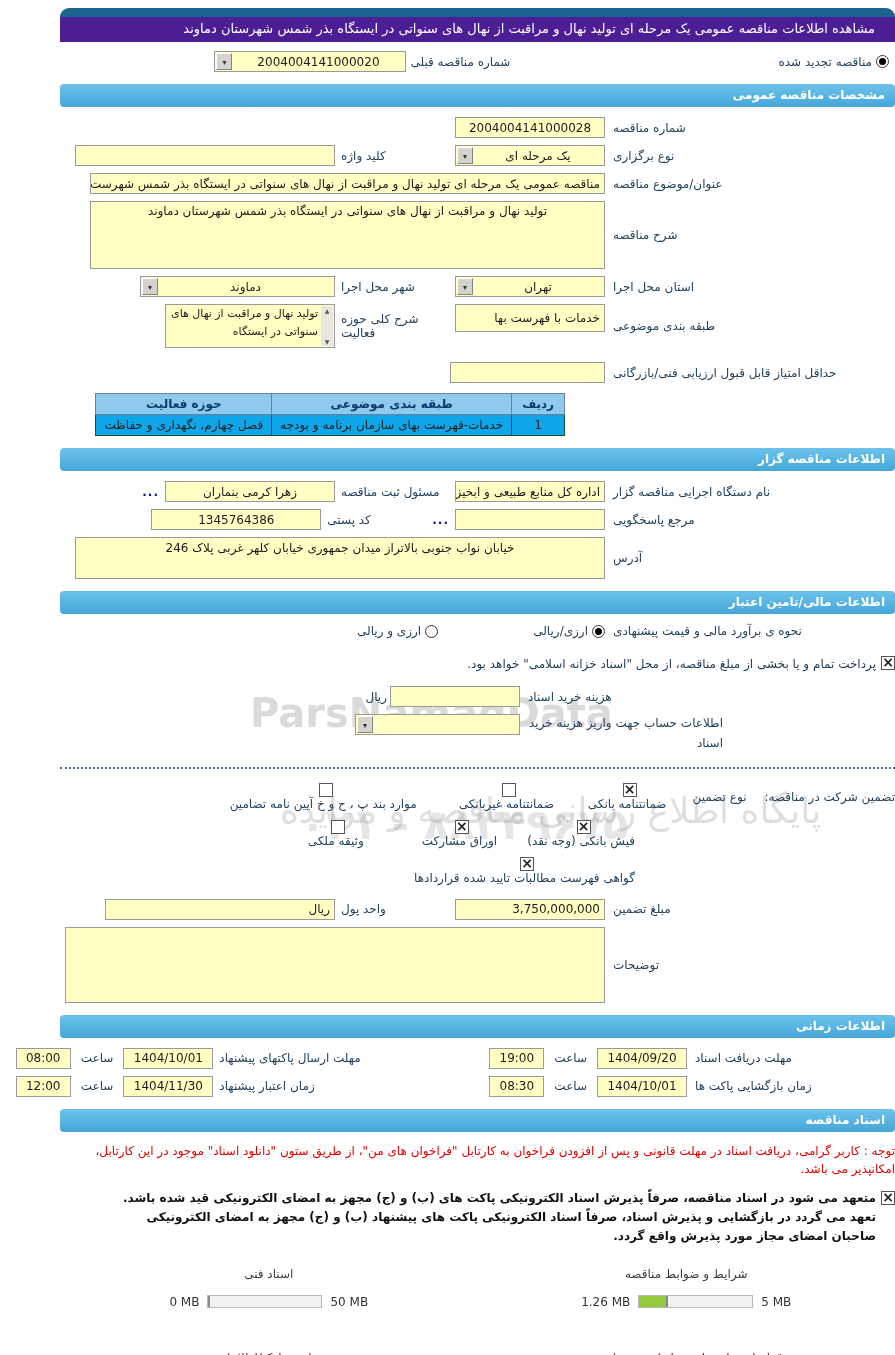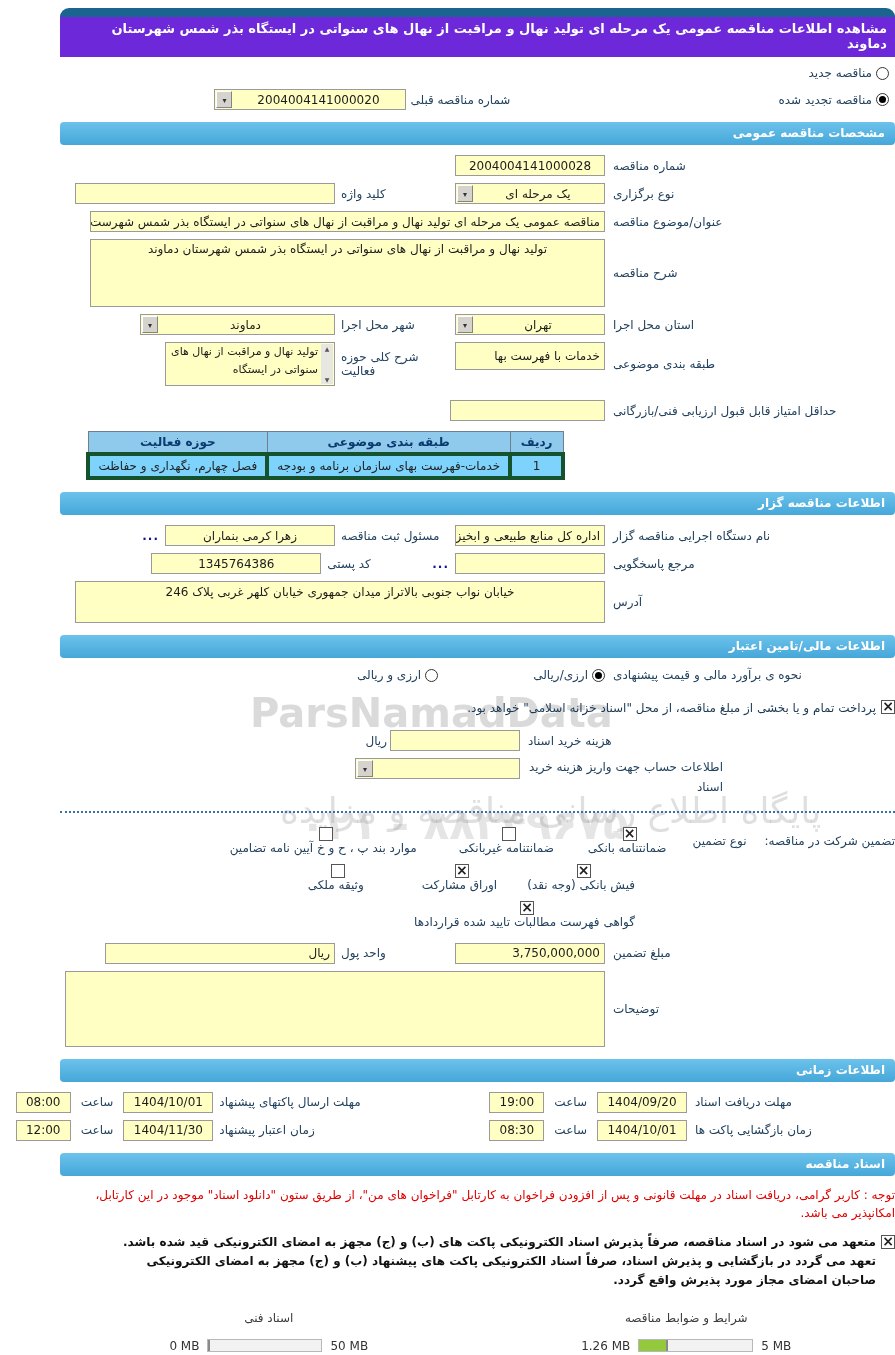--- a/index.html
+++ b/index.html
@@ -6,22 +6,22 @@
   body { margin:0; background:#fff; font-family:"DejaVu Sans", sans-serif; font-size:12px; color:#23425f; }
   .page { position:relative; width:895px; min-height:1355px; overflow:hidden; background:#fff; }
   .content { position:relative; z-index:1; width:835px; margin-left:60px; direction:rtl; }
 
   
   .wm { position:absolute; z-index:0; color:rgba(140,140,140,.28); pointer-events:none; white-space:nowrap; }
   .wm-brand { top:690px; left:250px; font-size:40px; font-weight:bold; color:rgba(150,150,150,.35); }
   .wm-line  { top:790px; left:280px; font-size:36px; color:rgba(150,150,150,.30); }
   .wm-phone { top:800px; left:300px; font-size:42px; font-weight:bold; color:rgba(150,150,150,.25); }
 
-  .titlebar { margin-top:8px; background:#6d28d9; border-top:9px solid #1a648f; border-radius:9px 9px 0 0;
-              color:#fff; font-weight:bold; font-size:13px; padding:4px 8px 6px; }
+  .titlebar { margin-top:8px; background:#4c1d95; border-top:9px solid #1a648f; border-radius:9px 9px 0 0;
+              color:#fff; font-weight:normal; font-size:13px; padding:4px 20px 6px; }
 
   .radio-row { display:flex; align-items:center; margin:9px 6px 2px; }
   .radio { width:13px; height:13px; border:1px solid #333; border-radius:50%; background:#fff; position:relative; flex:none; margin-left:4px; }
   .radio.checked::after { content:""; position:absolute; top:2px; left:2px; right:2px; bottom:2px; background:#000; border-radius:50%; }
 
   .secbar { background:linear-gradient(#6cc2eb,#45a7d9); border-radius:4px; color:#fff; font-weight:bold;
             font-size:12px; padding:4px 10px 5px; margin:12px 0 10px; }
 
   .frow { display:flex; align-items:center; margin:7px 0; }
   .frow.top { align-items:flex-start; }
@@ -48,21 +48,21 @@
                display:flex; flex-direction:column; justify-content:space-between; align-items:center;
                font-size:6px; color:#555; padding:1px 0; cursor:pointer; }
 
   .cb { width:14px; height:14px; border:1px solid #555; background:#fff; flex:none; margin-left:5px;
         position:relative; }
   .cb.checked::after { content:"×"; position:absolute; left:0; right:0; top:-3px; text-align:center;
                        font-weight:bold; font-size:14px; color:#222; }
 
   .tbl { border-collapse:collapse; margin:10px 330px 10px 0; font-size:12px; }
   .tbl th { background:#8fc9ec; color:#0a3a6e; border:1px solid #6f7f8f; padding:3px 10px; font-weight:bold; }
-  .tbl td { background:#7dd3fc; border:4px solid #14532d; padding:3px 8px; color:#222; white-space:nowrap; }
+  .tbl td { background:#0ea5e9; border:1px solid #14532d; padding:3px 8px; color:#222; white-space:nowrap; }
 
   .more { color:#14148c; font-weight:bold; letter-spacing:1px; margin:0 6px; cursor:pointer; }
 
   .dotted { border-top:2px dotted #3a6fae; margin:14px 0; height:0; }
 
   .g-row { display:flex; align-items:center; margin:9px 0; }
   .g-head { font-weight:normal; color:#23425f; margin-left:18px; }
   .g-type { margin-left:26px; }
   .opt { display:flex; align-items:center; margin-left:42px;flex-direction:column; }
   .opt .olbl { color:#23425f; }
@@ -91,24 +91,20 @@
 <div class="page">
 
   <div class="wm wm-brand">ParsNamadData</div>
   <div class="wm wm-line">پایگاه اطلاع رسانی مناقصه و مزایده</div>
   <div class="wm wm-phone">۰۲۱ - ۸۸۳۴۹۶۷۵</div>
 
   <div class="content">
 
     <div class="titlebar">مشاهده اطلاعات مناقصه عمومی یک مرحله ای تولید نهال و مراقبت از نهال های سنواتی در ایستگاه بذر شمس شهرستان دماوند</div>
 
-    <div class="radio-row">
-      <span class="radio"></span>
-      <span>مناقصه جدید</span>
-    </div>
 
     <div class="radio-row">
       <span class="radio checked"></span>
       <span style="margin-left:268px;">مناقصه تجدید شده</span>
       <span class="lbl" style="padding-left:4px;">شماره مناقصه قبلی</span>
       <span class="fld combo" style="width:192px;">
         <span class="cbtn">▾</span>
         <span class="val" dir="ltr">2004004141000020</span>
       </span>
     </div>

